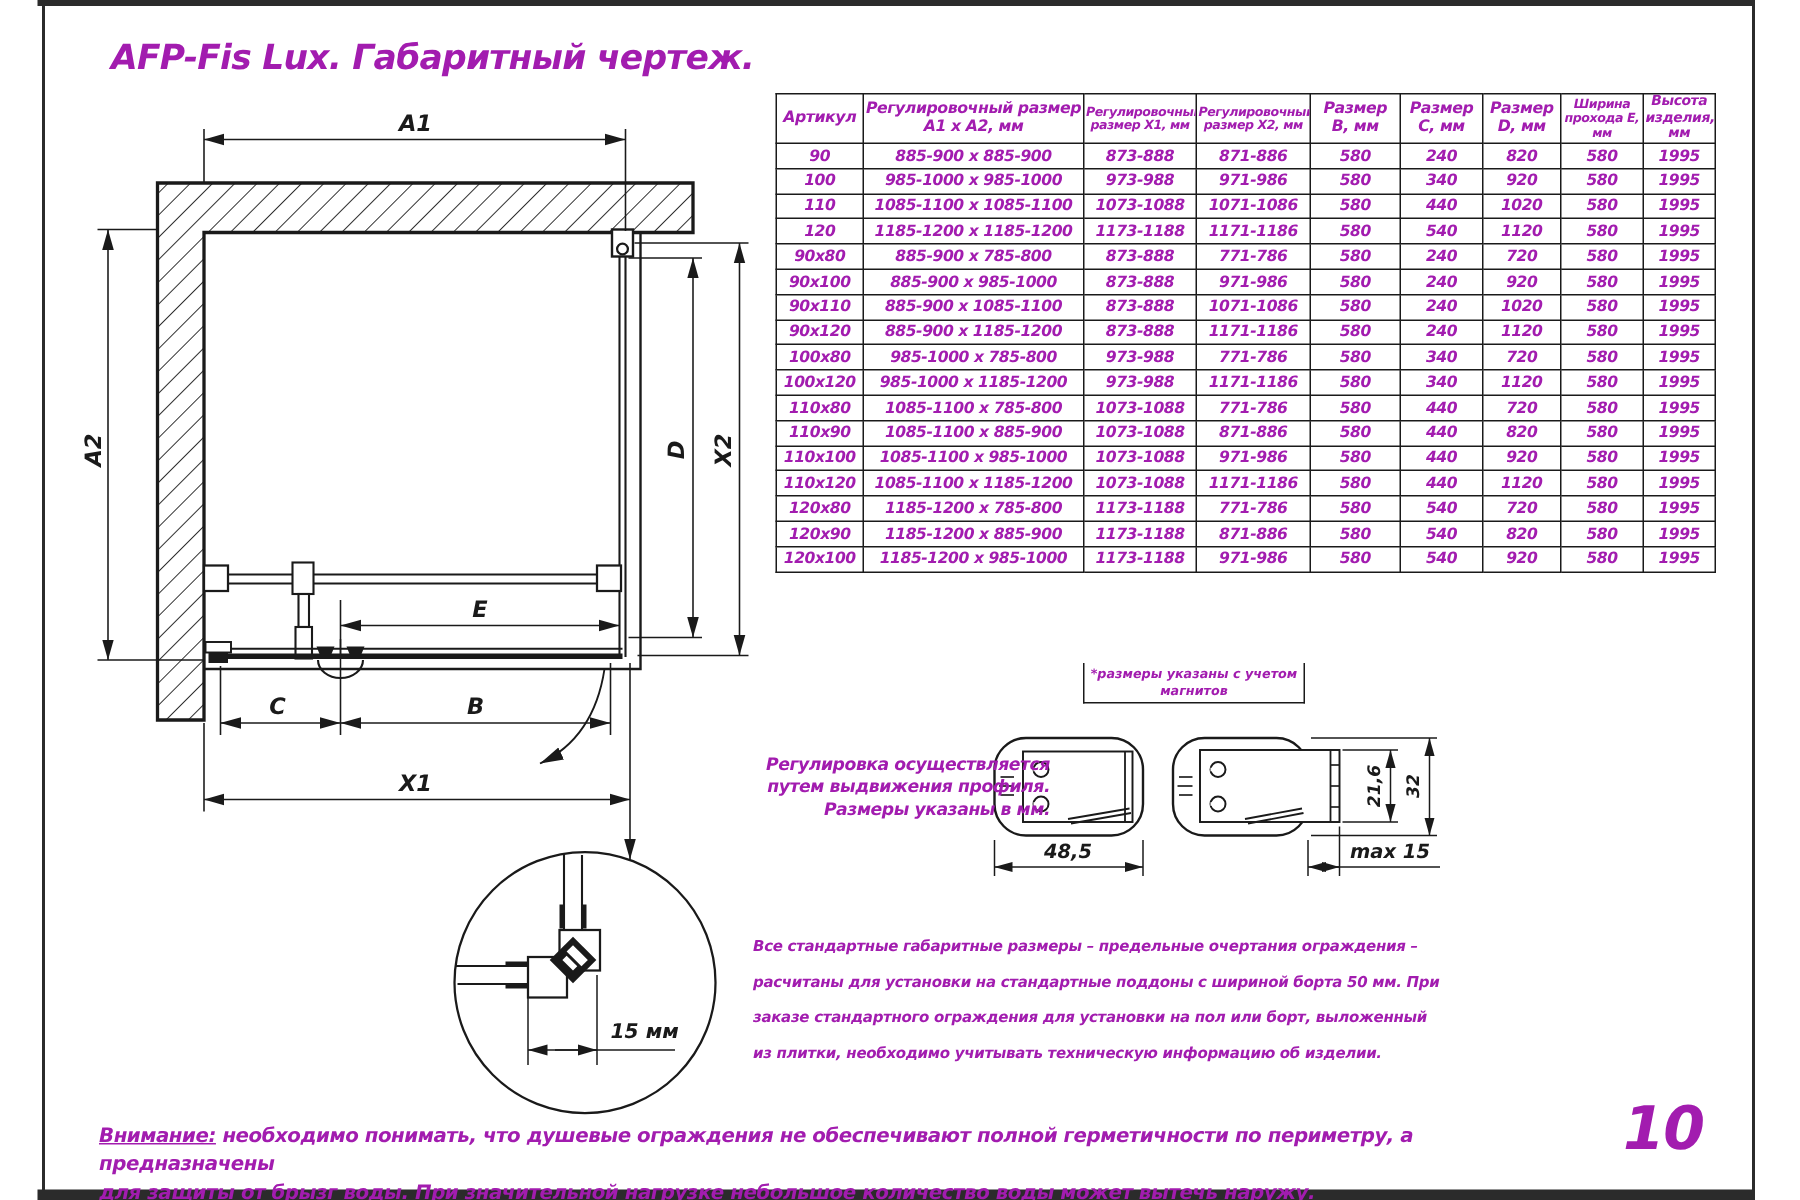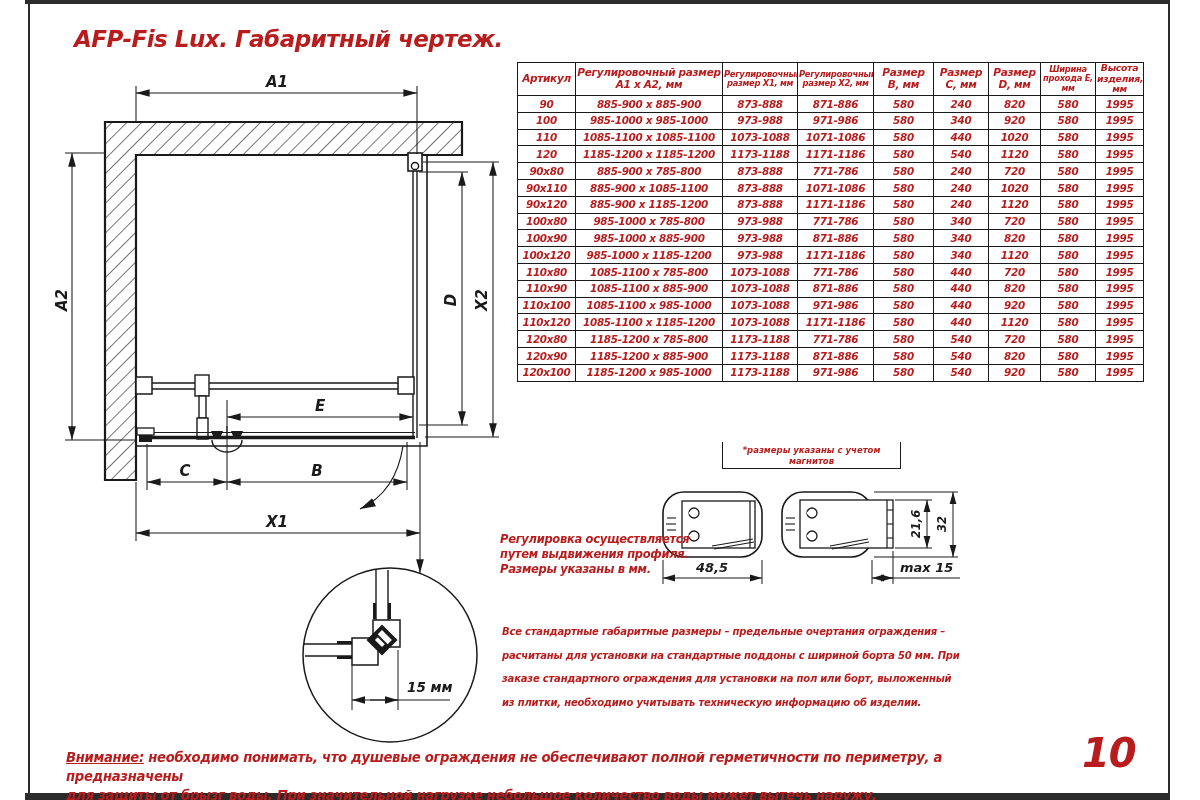--- a/index.html
+++ b/index.html
@@ -1,18 +1,18 @@
 <!DOCTYPE html>
 <html><head>
 <meta charset="utf-8">
 <style>
   html,body { margin:0; padding:0; background:#e8e8e8; }
   .page {
     position:relative; width:1200px; height:800px; background:#ffffff;
-    font-family:"DejaVu Sans", sans-serif; color:#b91c1c; overflow:hidden;
+    font-family:"DejaVu Sans", sans-serif; color:#a21caf; overflow:hidden;
   }
   .frame { position:absolute; background:#2b2b2b; }
   .page-title {
     position:absolute; left:74px; top:26px; font-size:23px; font-style:italic;
     font-weight:bold; letter-spacing:-0.5px; margin:0;
   }
   
   .size-table {
     position:absolute; left:517px; top:62px; width:626px;
     border-collapse:collapse; table-layout:fixed;
@@ -23,28 +23,28 @@
     overflow:hidden;
   }
   .size-table th { height:32px; font-size:10.5px; line-height:1.12; }
   .size-table th:nth-child(3), .size-table th:nth-child(4) { font-size:8.4px; }
   .size-table th:nth-child(8) { font-size:8.4px; }
   .size-table th:nth-child(9) { font-size:9.3px;margin-top:13px; }
   .size-table td { height:15.8px; font-size:10.4px; line-height:1; }
   .col1{width:58px}.col2{width:147px}.col3{width:75px}.col4{width:76px}
   .col5{width:60px}.col6{width:55px}.col7{width:52px}.col8{width:55px}.col9{width:48px}
   .table-note {
-    position:absolute; left:722px; top:442px; width:179px; height:27px;
+    position:absolute; left:722px; top:442px; width:148px; height:27px;
     border:1.5px solid #1a1a1a; border-top:none; font-size:8.5px; font-style:italic;
     font-weight:bold; text-align:center; line-height:1.35; padding-top:3px;
     white-space:pre-line; box-sizing:border-box;
   }
   
   .adjust-note {
-    position:absolute; left:500px; top:532px; width:200px; text-align:left;
+    position:absolute; left:500px; top:502px; width:200px; text-align:right;
     font-size:11.5px; font-style:italic; font-weight:bold; line-height:15px;
     white-space:pre-line; letter-spacing:-0.3px;
   }
   .description {
     position:absolute; left:502px; top:620px; width:680px; font-size:10px;
     font-style:italic; font-weight:bold; line-height:23.5px; white-space:pre-line;
     letter-spacing:-0.2px;
   }
   .warning {
     position:absolute; left:66px; top:748px; width:910px; font-size:13.2px;
@@ -332,20 +332,31 @@
         <td>885-900 х 785-800</td>
         <td>873-888</td>
         <td>771-786</td>
         <td>580</td>
         <td>240</td>
         <td>720</td>
         <td>580</td>
         <td>1995</td>
       </tr>
         <tr>
+        <td>90х100</td>
+        <td>885-900 х 985-1000</td>
+        <td>873-888</td>
+        <td>971-986</td>
+        <td>580</td>
+        <td>240</td>
+        <td>920</td>
+        <td>580</td>
+        <td>1995</td>
+      </tr>
+        <tr>
         <td>90х110</td>
         <td>885-900 х 1085-1100</td>
         <td>873-888</td>
         <td>1071-1086</td>
         <td>580</td>
         <td>240</td>
         <td>1020</td>
         <td>580</td>
         <td>1995</td>
       </tr>
@@ -361,31 +372,20 @@
         <td>1995</td>
       </tr>
         <tr>
         <td>100х80</td>
         <td>985-1000 х 785-800</td>
         <td>973-988</td>
         <td>771-786</td>
         <td>580</td>
         <td>340</td>
         <td>720</td>
-        <td>580</td>
-        <td>1995</td>
-      </tr>
-        <tr>
-        <td>100х90</td>
-        <td>985-1000 х 885-900</td>
-        <td>973-988</td>
-        <td>871-886</td>
-        <td>580</td>
-        <td>340</td>
-        <td>820</td>
         <td>580</td>
         <td>1995</td>
       </tr>
         <tr>
         <td>100х120</td>
         <td>985-1000 х 1185-1200</td>
         <td>973-988</td>
         <td>1171-1186</td>
         <td>580</td>
         <td>340</td>

